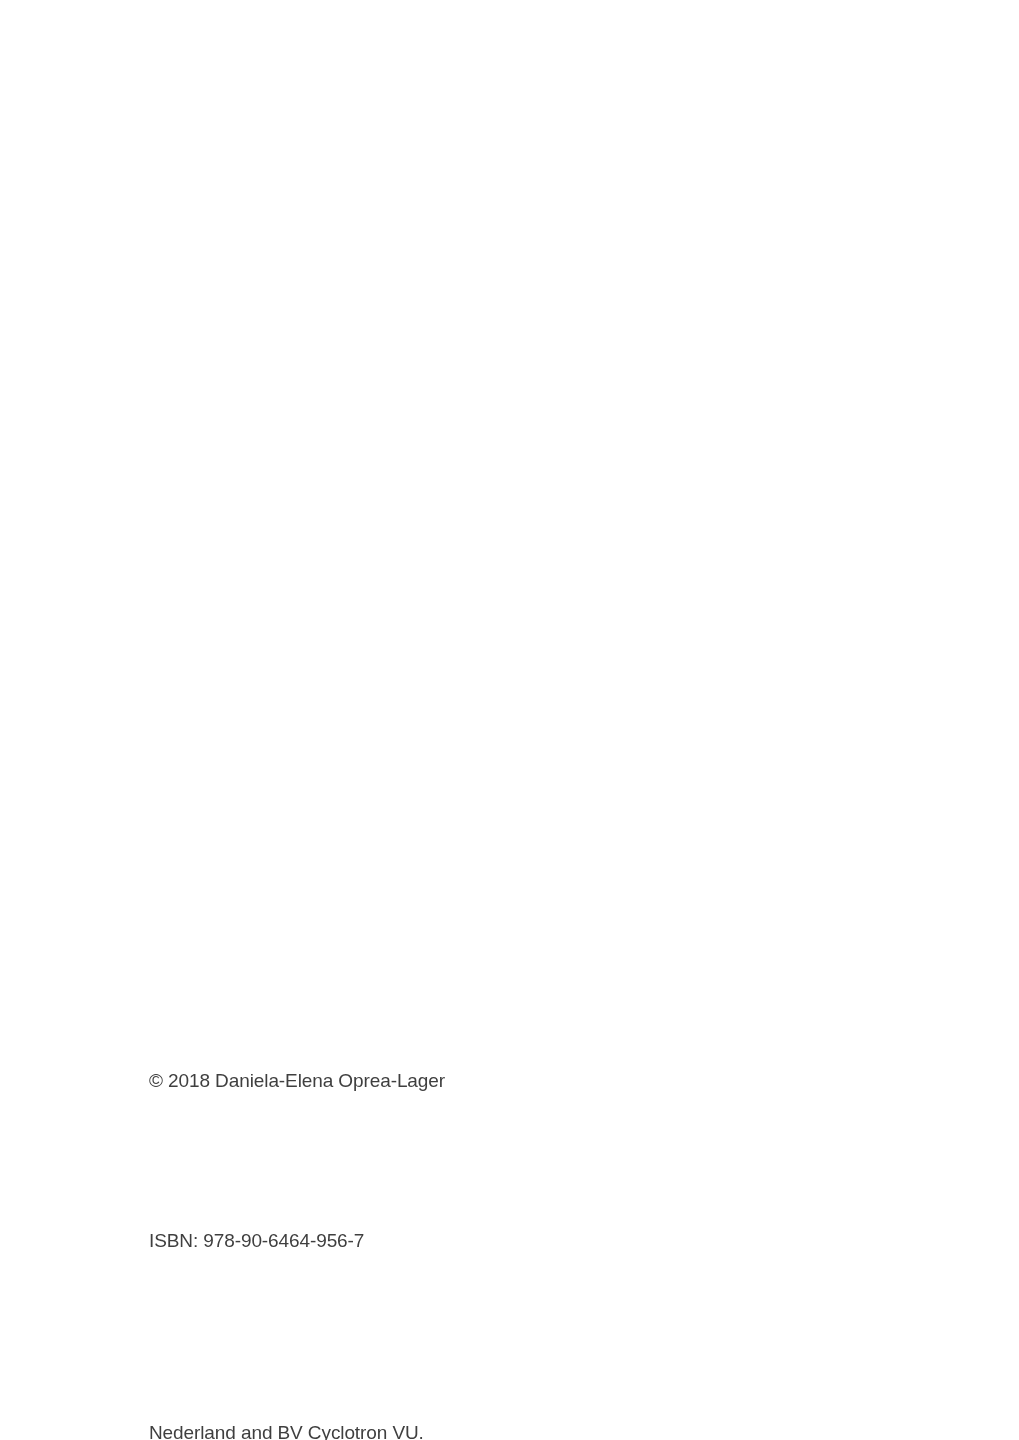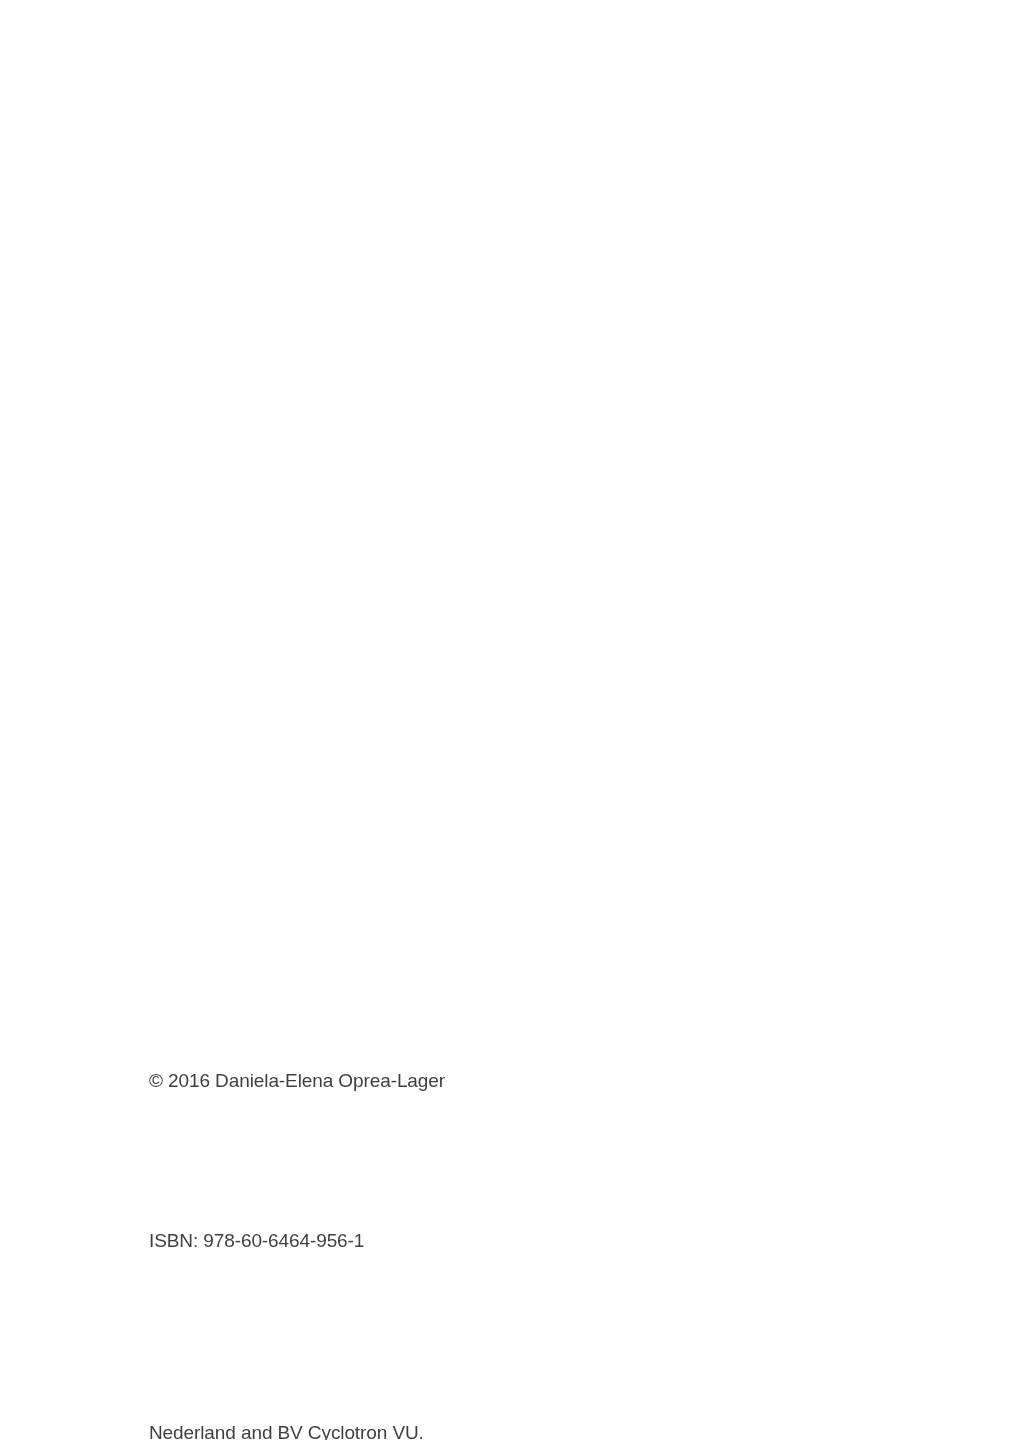--- a/index.html
+++ b/index.html
@@ -35,21 +35,21 @@
   .colophon p:first-child {
     margin-top: 0;
   }
 </style>
 </head>
 <body>
 
 <div class="page">
   <div class="colophon">
 
-    <p>© 2016 Daniela-Elena Oprea-Lager</p>
+    <p>© 2018 Daniela-Elena Oprea-Lager</p>
 
-    <p>ISBN: 978-60-6464-956-1</p>
+    <p>ISBN: 978-90-6464-956-7</p>
 
     <p><br><span>Nederland and BV Cyclotron VU.</span></p>
 
     
   </div>
 </div>
 
 </body></html>

